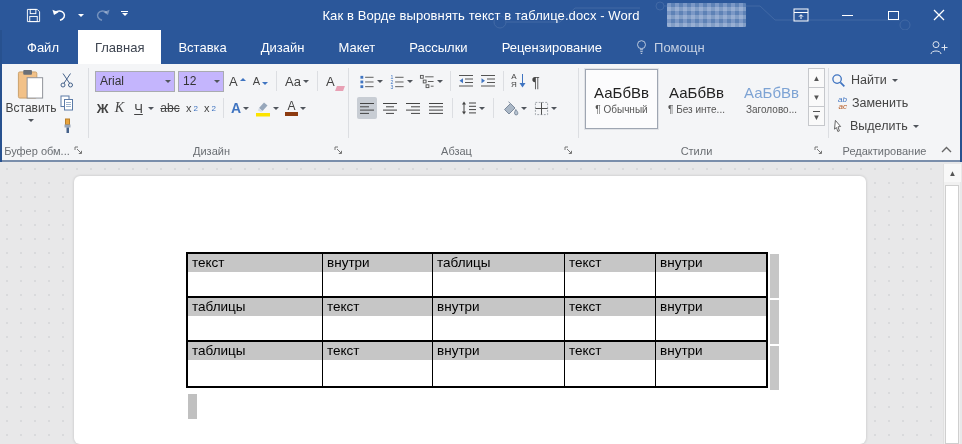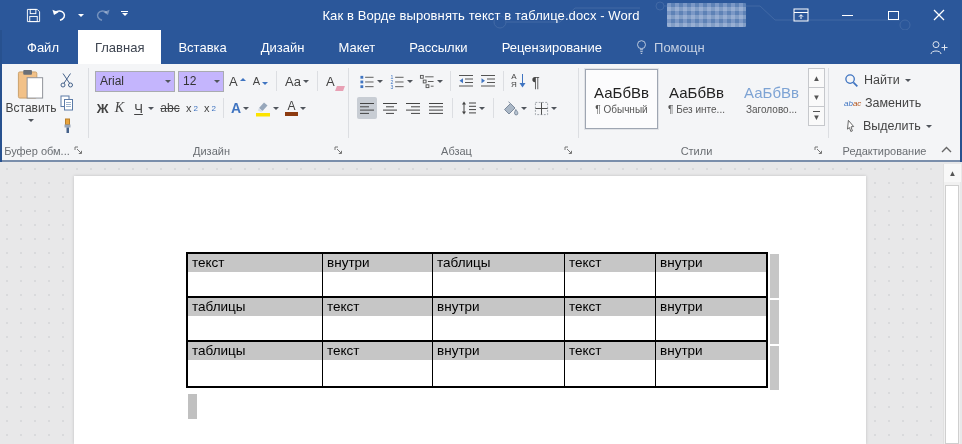--- a/index.html
+++ b/index.html
@@ -75,31 +75,31 @@
   .card { width:73px; height:60px; display:flex; flex-direction:column; align-items:center; justify-content:center; gap:3px; border:1px solid transparent; overflow:hidden; }
   .card.sel { border:1px solid #9fa6b2; background:#fcfcfd; box-shadow:0 0 0 1px #e1e3e7; }
   .card .prev { font-size:15px; color:#222; white-space:nowrap; }
   .card.heading .prev { color:#7da3d4; }
   .card .nm { font-size:10px; color:#555; white-space:nowrap; max-width:69px; overflow:hidden; }
   .scrollstrip { position:absolute; right:3px; top:5px; width:17px; }
   .sbtn { width:17px; height:20px; border:1px solid #c6c8cc; background:#fafafa; display:flex; align-items:center; justify-content:center; margin-top:-1px; font-size:8px; color:#555; flex-direction:column; }
   .sbtn .bar { width:7px; height:1px; background:#555; margin-bottom:1px; }
 
   
-  .edit-rows { position:absolute; left:15px; top:7px; display:flex; flex-direction:column; gap:5px; }
+  .edit-rows { position:absolute; left:2px; top:7px; display:flex; flex-direction:column; gap:5px; }
   .edit-row { display:flex; align-items:center; gap:5px; font-size:12.5px; color:#444; height:18px; }
-  .replace-ic { display:flex; line-height:7px; font-size:8px; color:#3f74c1; width:16px; text-align:center;font-style:italic; }
+  .replace-ic { display:flex; flex-direction:column; line-height:7px; font-size:8px; color:#3f74c1; width:16px; text-align:right;font-style:italic; }
 
   
   .collapse { position:absolute; right:10px; bottom:7px; }
 
   
   .docarea { position:absolute; left:0; top:162px; width:962px; height:282px; background-color:#e8e8e9;
     background-image: radial-gradient(#d9dadc 1px, rgba(0,0,0,0) 1.2px); background-size:14px 14px; }
-  .page { position:absolute; left:74px; top:14px; width:792px; height:268px; background:#fff; box-shadow:0 0 3px rgba(0,0,0,.18); }
+  .page { position:absolute; left:74px; top:14px; width:792px; height:268px; background:#fff; box-shadow:0 0 3px rgba(0,0,0,.18);border-radius:6px; }
   .wtable { position:absolute; left:112px; top:76px; width:582px; border:2px solid #000; }
   .trow { display:grid; grid-template-columns:135px 110px 132px 91px 110px; height:44px; border-bottom:2px solid #000; }
   .trow:last-child { border-bottom:none; }
   .tcell { border-right:1px solid #000; overflow:hidden; }
   .tcell:last-child { border-right:none; }
   .hl { display:block; background:#c6c6c6; height:18px; line-height:18px; padding-left:4px; font-size:13.5px; color:#000; white-space:nowrap; }
   .endmark { position:absolute; width:9px; background:#c6c6c6; left:696px; }
   .aftermark { position:absolute; left:114px; top:218px; width:9px; height:25px; background:#c0c0c0; }
 
   

